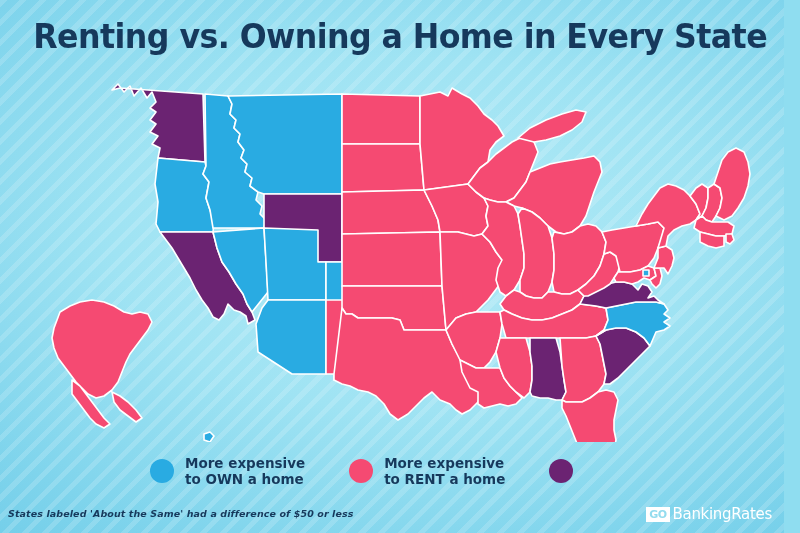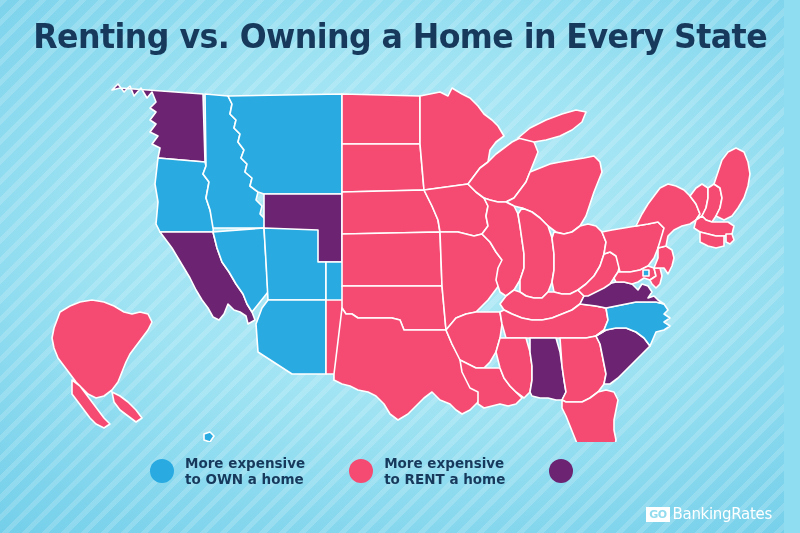--- a/index.html
+++ b/index.html
@@ -221,19 +221,20 @@
       <div class="legend-label">More expensive
 to RENT a home</div>
     </div>
 
     <div class="legend-item">
       <div class="legend-swatch" style="background: rgb(107, 35, 114);"></div>
     </div>
 
   </div>
 
+  <div id="footnote">States labeled 'About the Same' had a difference of $50 or less</div>
 
   <div id="logo">
     <span id="logo-go">GO</span>
     <span id="logo-text">BankingRates</span>
   </div>
 
 </div>
 
 </body></html>

